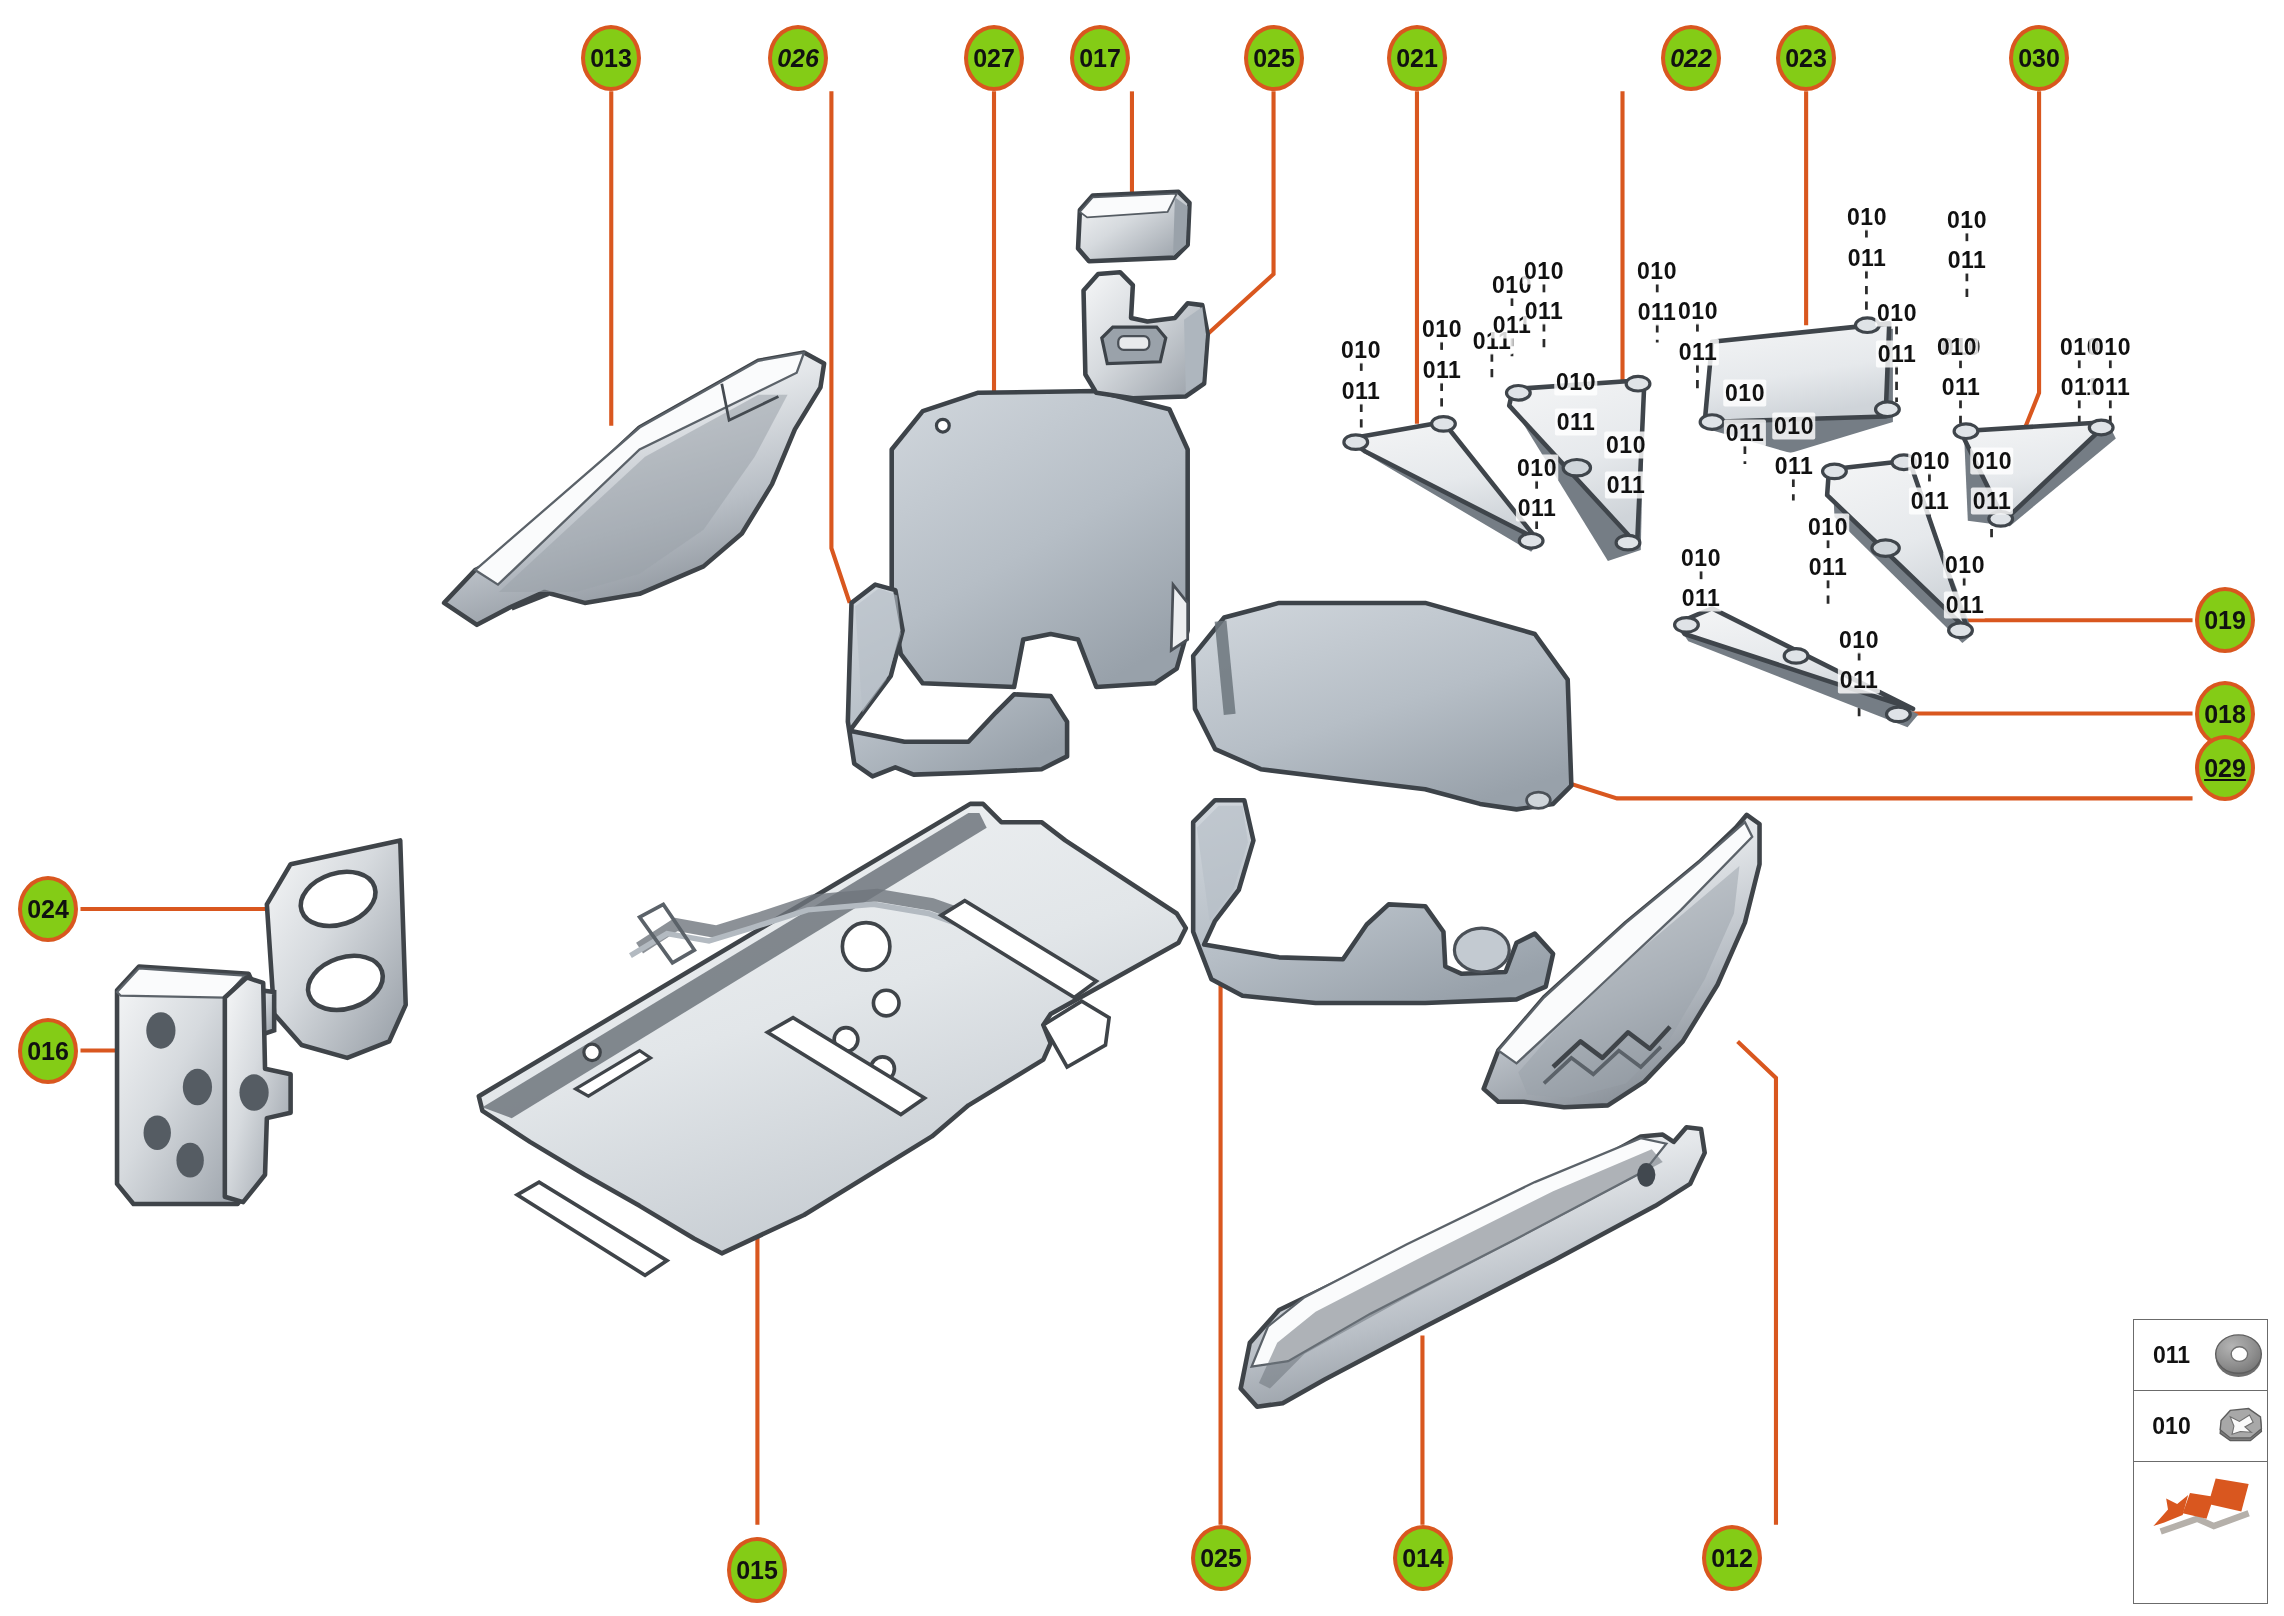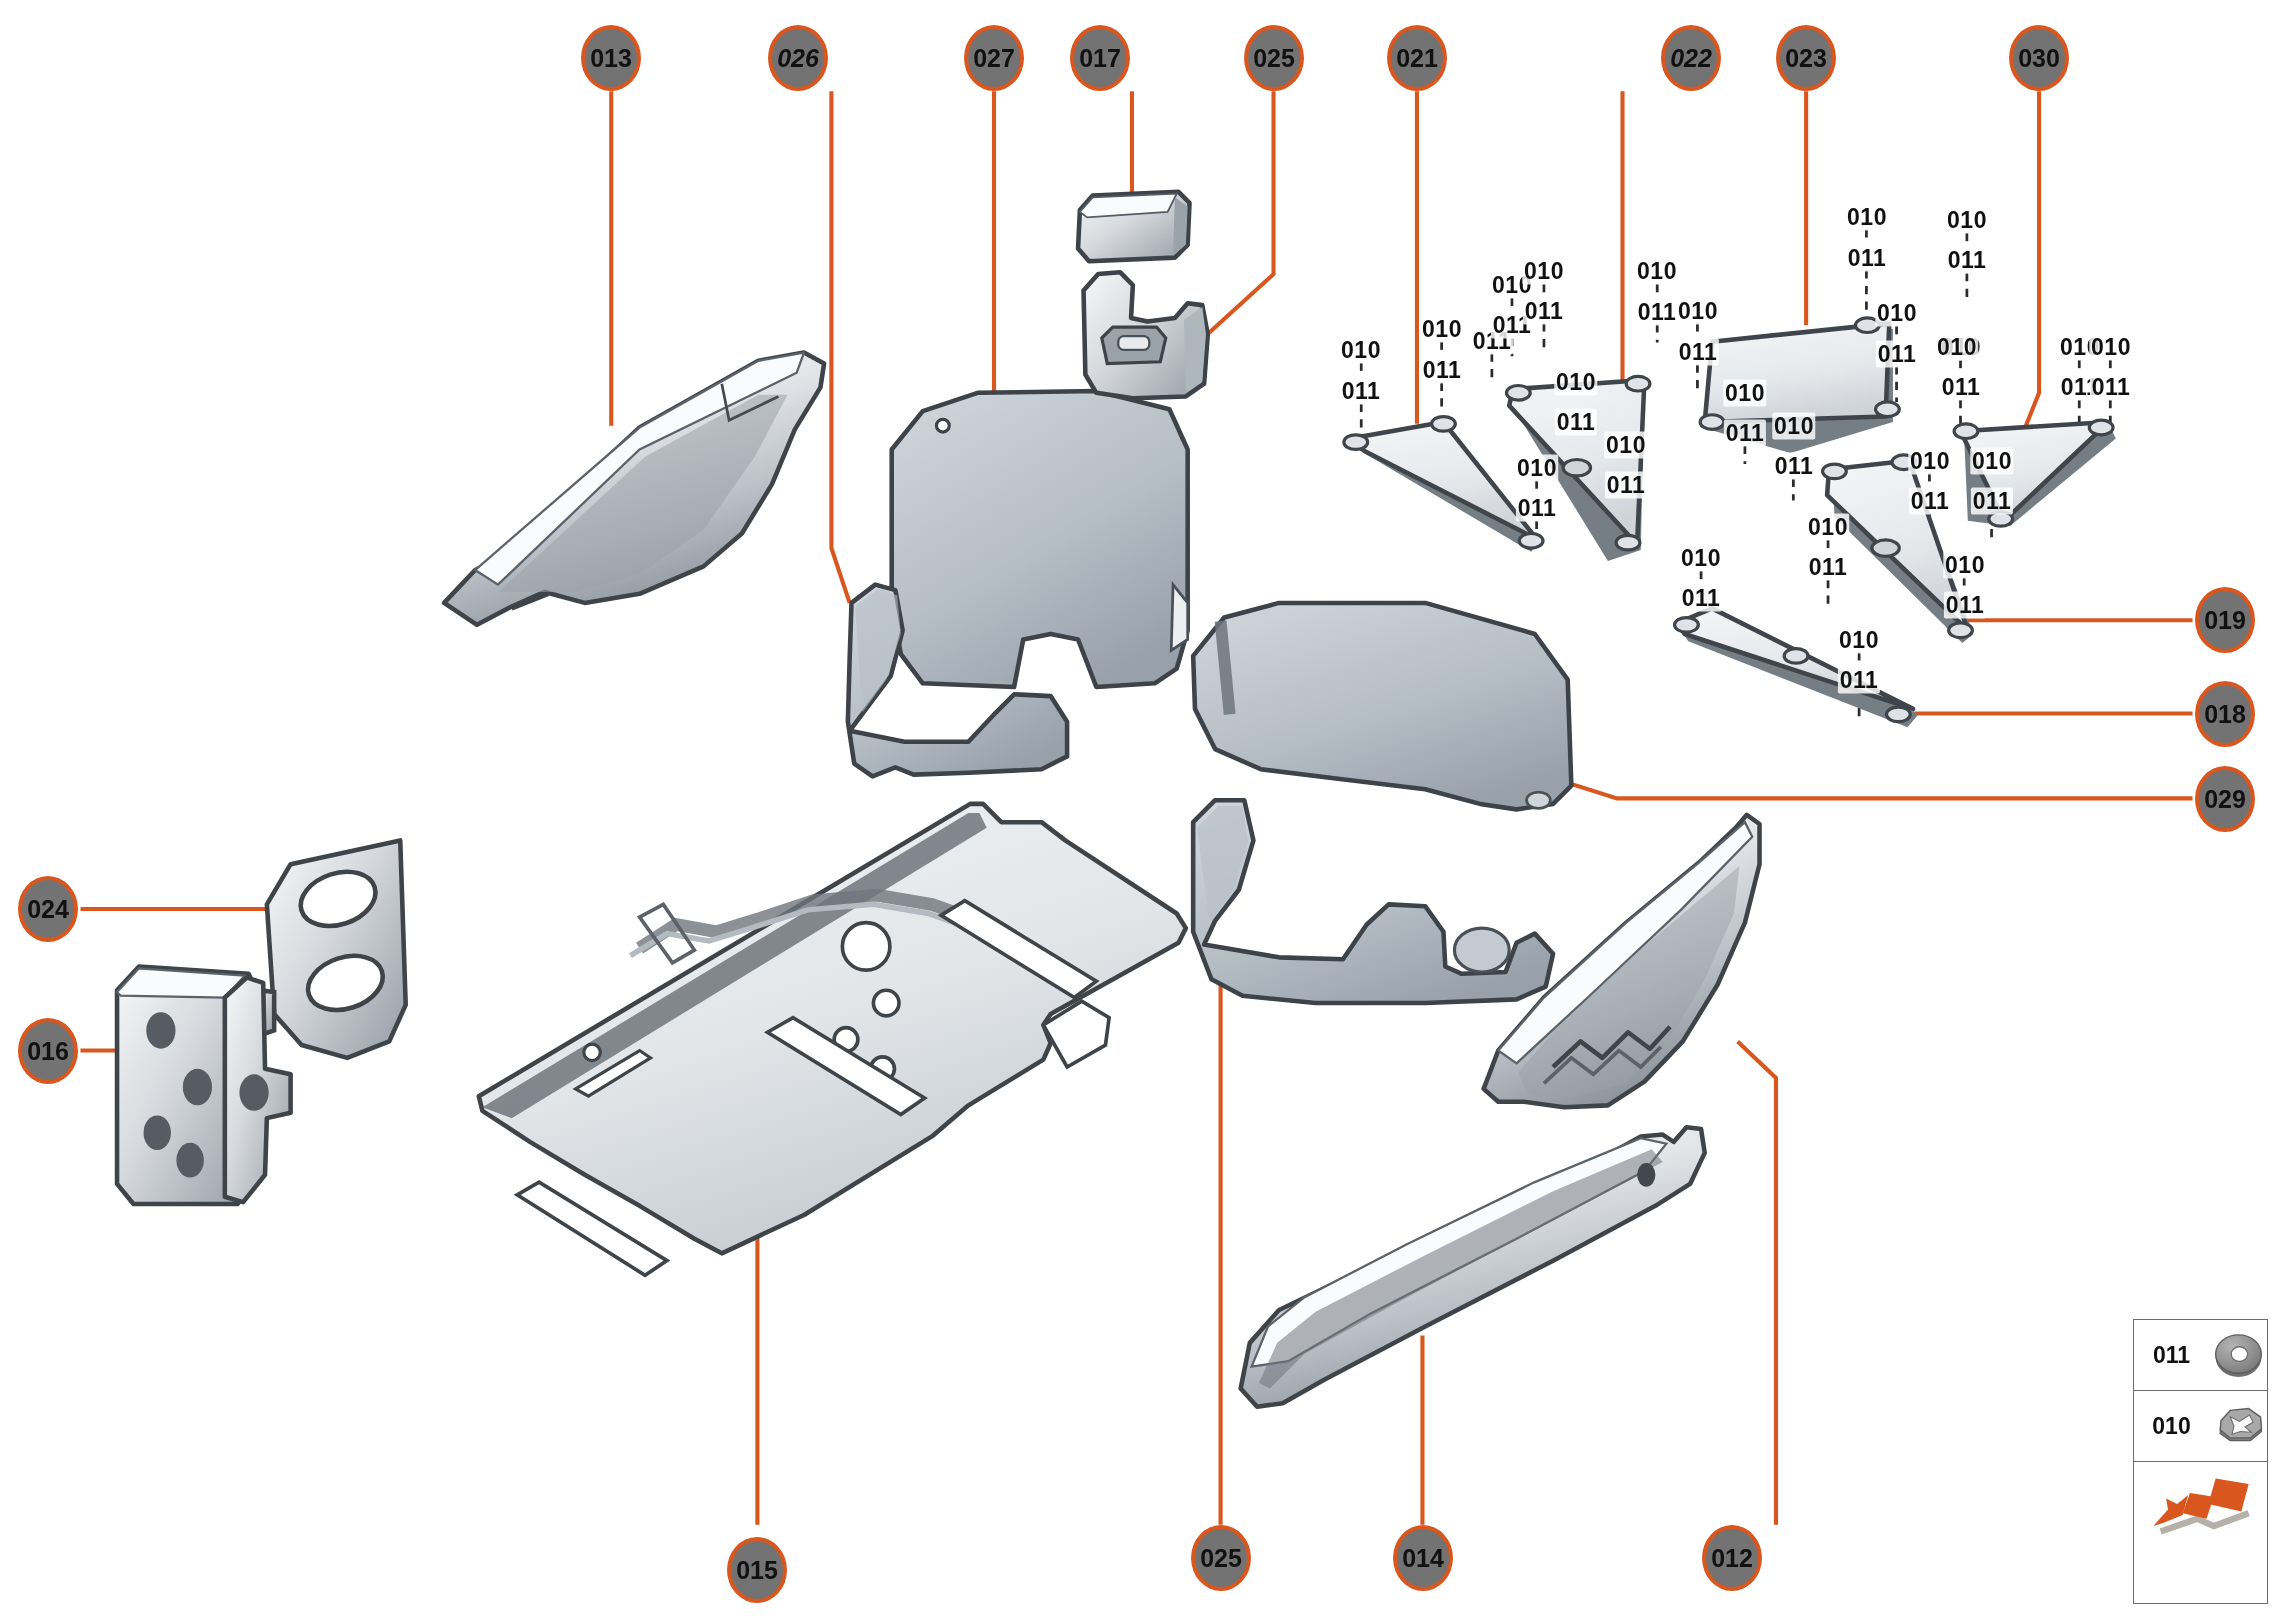--- a/index.html
+++ b/index.html
@@ -8,21 +8,21 @@
   #art{position:absolute;left:0;top:0;width:2284px;height:1616px;}
   .lblnum{
     position:absolute;font-family:"Liberation Sans",sans-serif;
     font-weight:700;font-size:23px;color:#111;letter-spacing:0.5px;
     white-space:nowrap;transform:translate(-50%,-50%);
     background:rgba(255,255,255,.82);padding:0 1.8px;border-radius:1.8px;
   }
   .callout{
     position:absolute;transform:translate(-50%,-50%);
     width:60px;height:66px;border:4.6px solid #d9571f;border-radius:50%;
-    background:#737373;display:flex;align-items:center;justify-content:center;
+    background:#84cc16;display:flex;align-items:center;justify-content:center;
     font-family:"Liberation Sans",sans-serif;font-weight:700;font-size:25px;
     color:#111;box-sizing:border-box;
   }
   .legend{
     position:absolute;left:2133px;top:1319px;width:135px;height:285px;
     border:1.8px solid #6b6b6b;background:#fff;box-sizing:border-box;
   }
   .legrow{
     height:71px;border-bottom:1.8px solid #6b6b6b;display:flex;align-items:center;
     box-sizing:border-box;
@@ -334,21 +334,21 @@
       <div class="callout" style="left: 798px; top: 58px; font-style: italic;">026</div>
       <div class="callout" style="left: 994px; top: 58px;">027</div>
       <div class="callout" style="left: 1100px; top: 58px;">017</div>
       <div class="callout" style="left: 1274px; top: 58px;">025</div>
       <div class="callout" style="left: 1417px; top: 58px;">021</div>
       <div class="callout" style="left: 1691px; top: 58px; font-style: italic;">022</div>
       <div class="callout" style="left: 1806px; top: 58px;">023</div>
       <div class="callout" style="left: 2039px; top: 58px;">030</div>
       <div class="callout" style="left: 2225px; top: 620px;">019</div>
       <div class="callout" style="left: 2225px; top: 714px;">018</div>
-      <div class="callout" style="left: 2225px; top: 799px;">029</div>
+      <div class="callout" style="left: 2225px; top: 768px; text-decoration: underline;">029</div>
       <div class="callout" style="left: 48px; top: 909px;">024</div>
       <div class="callout" style="left: 48px; top: 1051px;">016</div>
       <div class="callout" style="left: 757px; top: 1570px;">015</div>
       <div class="callout" style="left: 1221px; top: 1558px;">025</div>
       <div class="callout" style="left: 1423px; top: 1558px;">014</div>
       <div class="callout" style="left: 1732px; top: 1558px;">012</div>
     </div>
   <div id="labelLayer">
       <div class="lblnum" style="left: 1361px; top: 350px;">010</div>
       <div class="lblnum" style="left: 1361px; top: 391px;">011</div>

